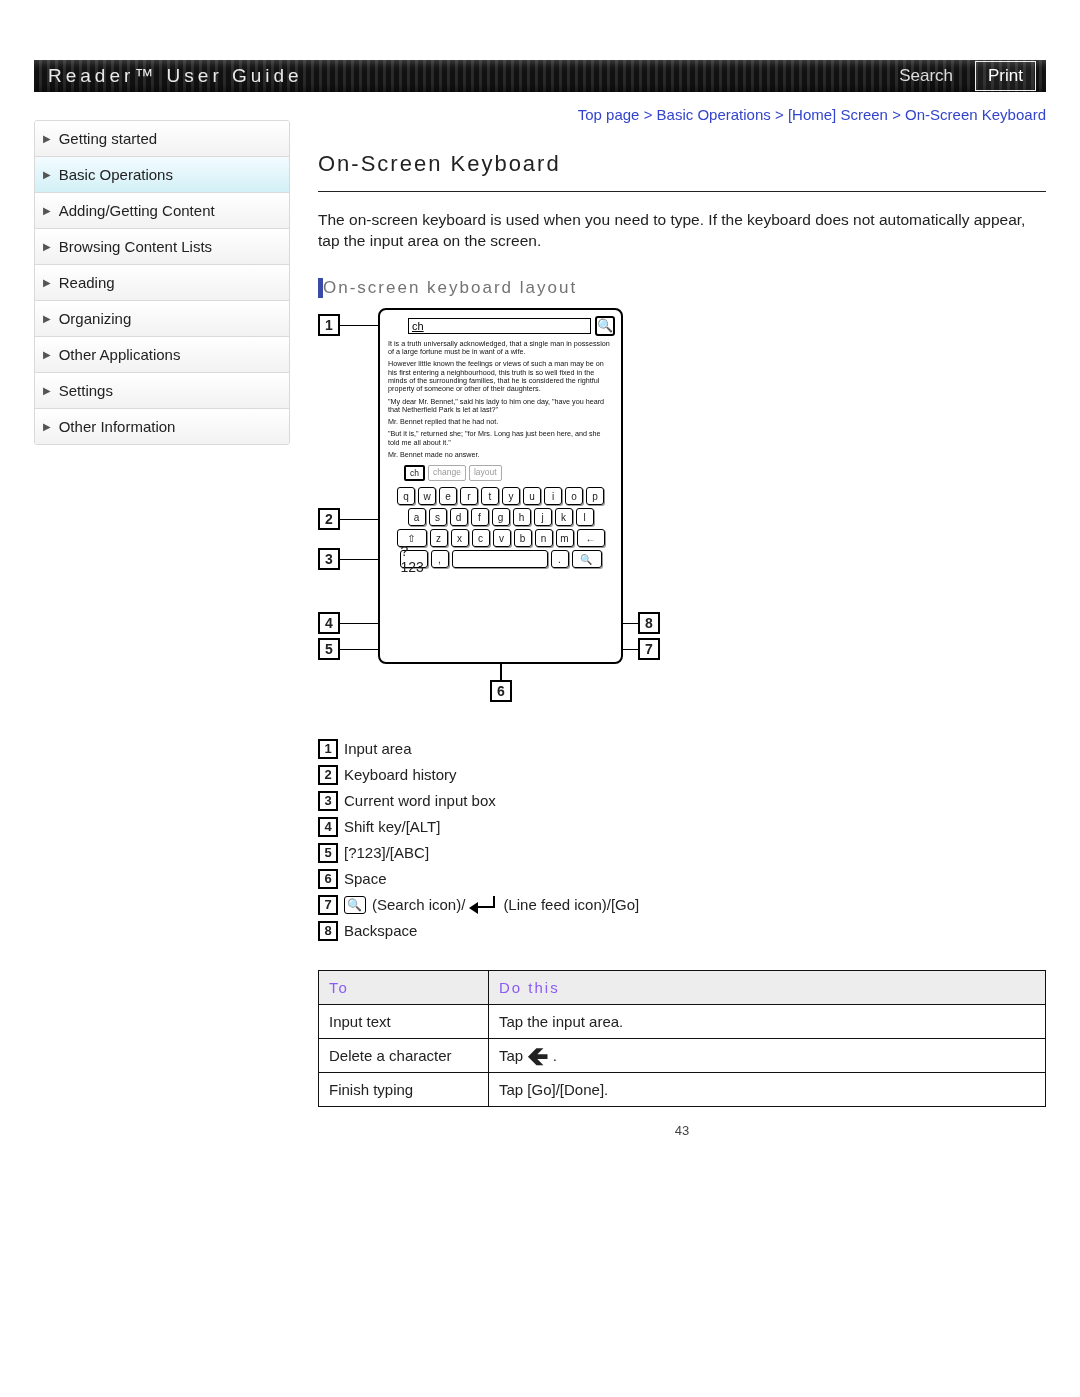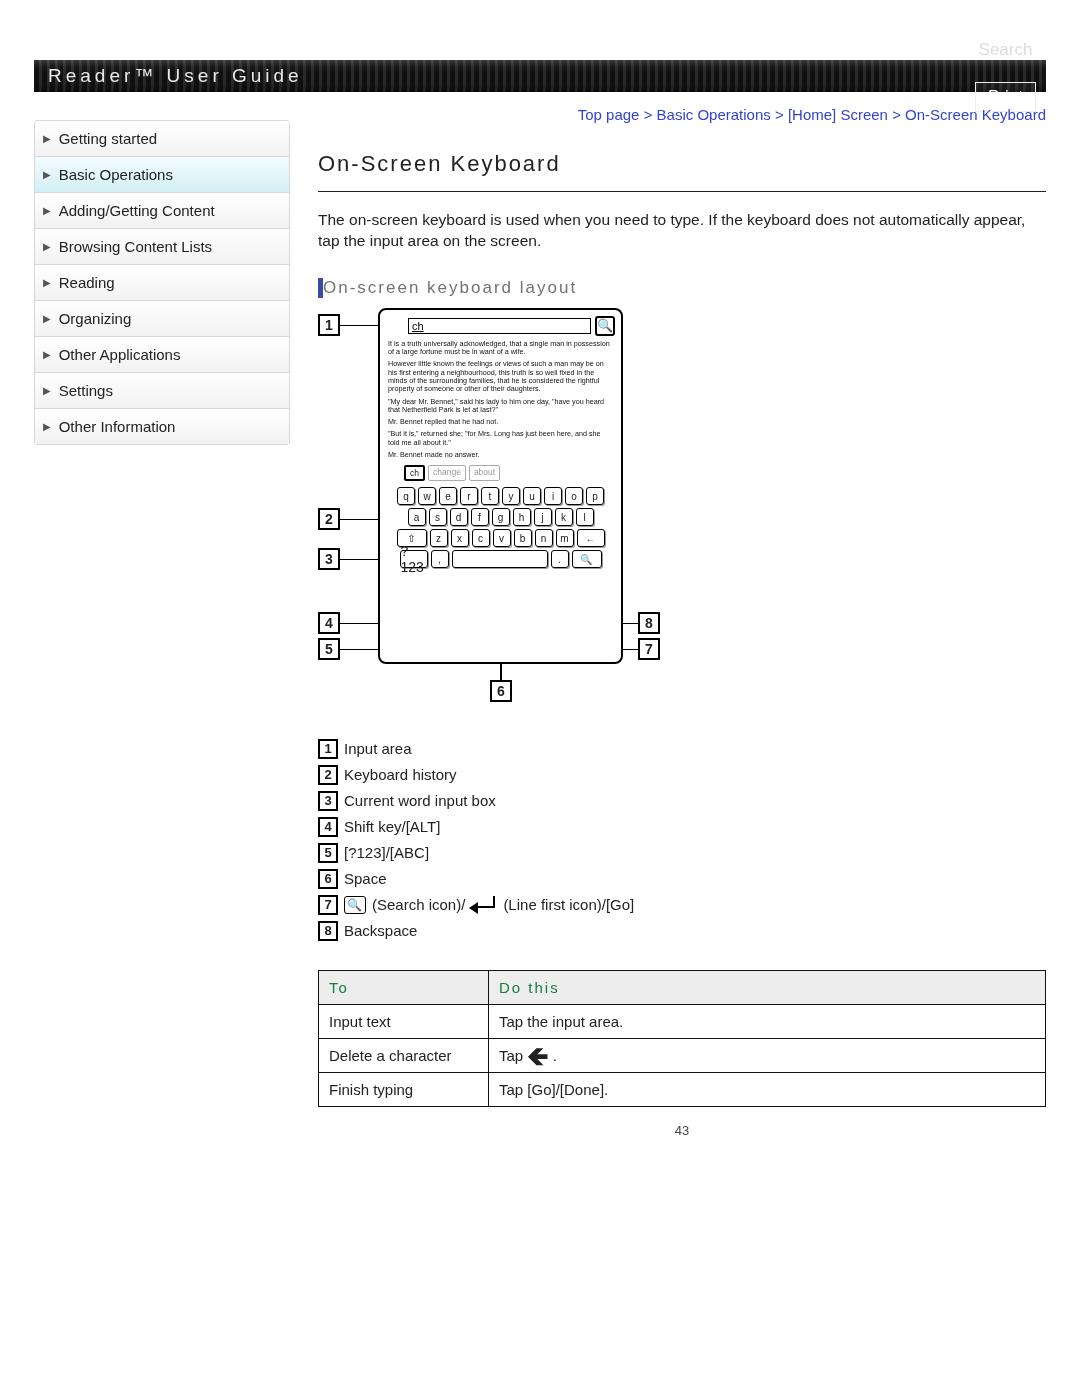--- a/index.html
+++ b/index.html
@@ -9,21 +9,21 @@
   
   .topbar-wrap { padding: 60px 34px 0 34px; }
   .topbar {
     height: 32px;
     background: repeating-linear-gradient(90deg, #111 0 5px, #2a2a2a 5px 8px);
     display: flex; align-items: center; justify-content: space-between;
     padding: 0 10px 0 14px;
     box-shadow: inset 0 8px 10px -6px rgba(255,255,255,.25), inset 0 -8px 10px -6px rgba(0,0,0,.6);
   }
   .brand { color: #e9e9e9; letter-spacing: 4px; font-size: 19px; }
-  .topbar-right { display: flex; align-items: center; gap: 22px; flex-direction: column; }
+  .topbar-right { display: flex; align-items: center; gap: 22px; }
   .search-link { color: #ddd; font-size: 17px; }
   .print-btn {
     color: #fff; font-size: 17px; padding: 4px 12px;
     border: 1px solid #eee; background: rgba(255,255,255,.05);
   }
 
   
   .content { display: flex; padding: 10px 34px 40px 34px; gap: 28px; }
   .sidebar { width: 256px; flex-shrink: 0; padding-top: 18px; }
   .main { flex: 1; padding-top: 4px; }
@@ -103,21 +103,21 @@
     content:""; position:absolute; left:2px; top:10px; width:20px; height:2.5px; background:#000;
   }
   .enter-icon .tri{
     position:absolute; left:-2px; top:6px; width:0;height:0;
     border-top:6px solid transparent;border-bottom:6px solid transparent;border-right:9px solid #000;
   }
 
   
   table.ops { width: 100%; border-collapse: collapse; font-size: 15px; }
   table.ops th, table.ops td { border: 1px solid #111; padding: 8px 10px; text-align: left; vertical-align: middle;}
-  table.ops th { background: #ededed; font-weight: 400; letter-spacing: 2px; color: #15803d;}
+  table.ops th { background: #ededed; font-weight: 400; letter-spacing: 2px; color: #8b5cf6;}
   table.ops td:first-child { width: 170px; }
 
   .page-num { text-align:center; font-size: 13px; color:#444; padding: 16px 0 4px 0;}
 </style>
 </head>
 <body>
 
 <div class="page">
 
   <div class="topbar-wrap">
@@ -237,21 +237,21 @@
           <div class="para">It is a truth universally acknowledged, that a single man in possession of a large fortune must be in want of a wife.</div>
           <div class="para">However little known the feelings or views of such a man may be on his first entering a neighbourhood, this truth is so well fixed in the minds of the surrounding families, that he is considered the rightful property of someone or other of their daughters.</div>
           <div class="para">"My dear Mr. Bennet," said his lady to him one day, "have you heard that Netherfield Park is let at last?"</div>
           <div class="para">Mr. Bennet replied that he had not.</div>
           <div class="para">"But it is," returned she; "for Mrs. Long has just been here, and she told me all about it."</div>
           <div class="para">Mr. Bennet made no answer.</div>
 
           <div class="suggestions">
             <span class="sug active">ch</span>
             <span class="sug dim">change</span>
-            <span class="sug dim">about</span>
+            <span class="sug dim">layout</span>
           </div>
 
           <div class="kbd">
             <div class="krow">
               <span class="key">q</span>
                 <span class="key">w</span>
                 <span class="key">e</span>
                 <span class="key">r</span>
                 <span class="key">t</span>
                 <span class="key">y</span>
@@ -318,21 +318,21 @@
             <span class="num">6</span>
             <span>Space</span>
           </li>
         <li>
           <span class="num">7</span>
           <span class="mini-icon">🔍</span>
           <span> (Search icon)/</span>
           <span class="enter-icon">
               <span class="tri"></span>
             </span>
-          <span> (Line first icon)/[Go]</span>
+          <span> (Line feed icon)/[Go]</span>
         </li>
         <li>
             <span class="num">8</span>
             <span>Backspace</span>
           </li>
       </ul>
 
       <table class="ops">
         <thead>
           <tr>

